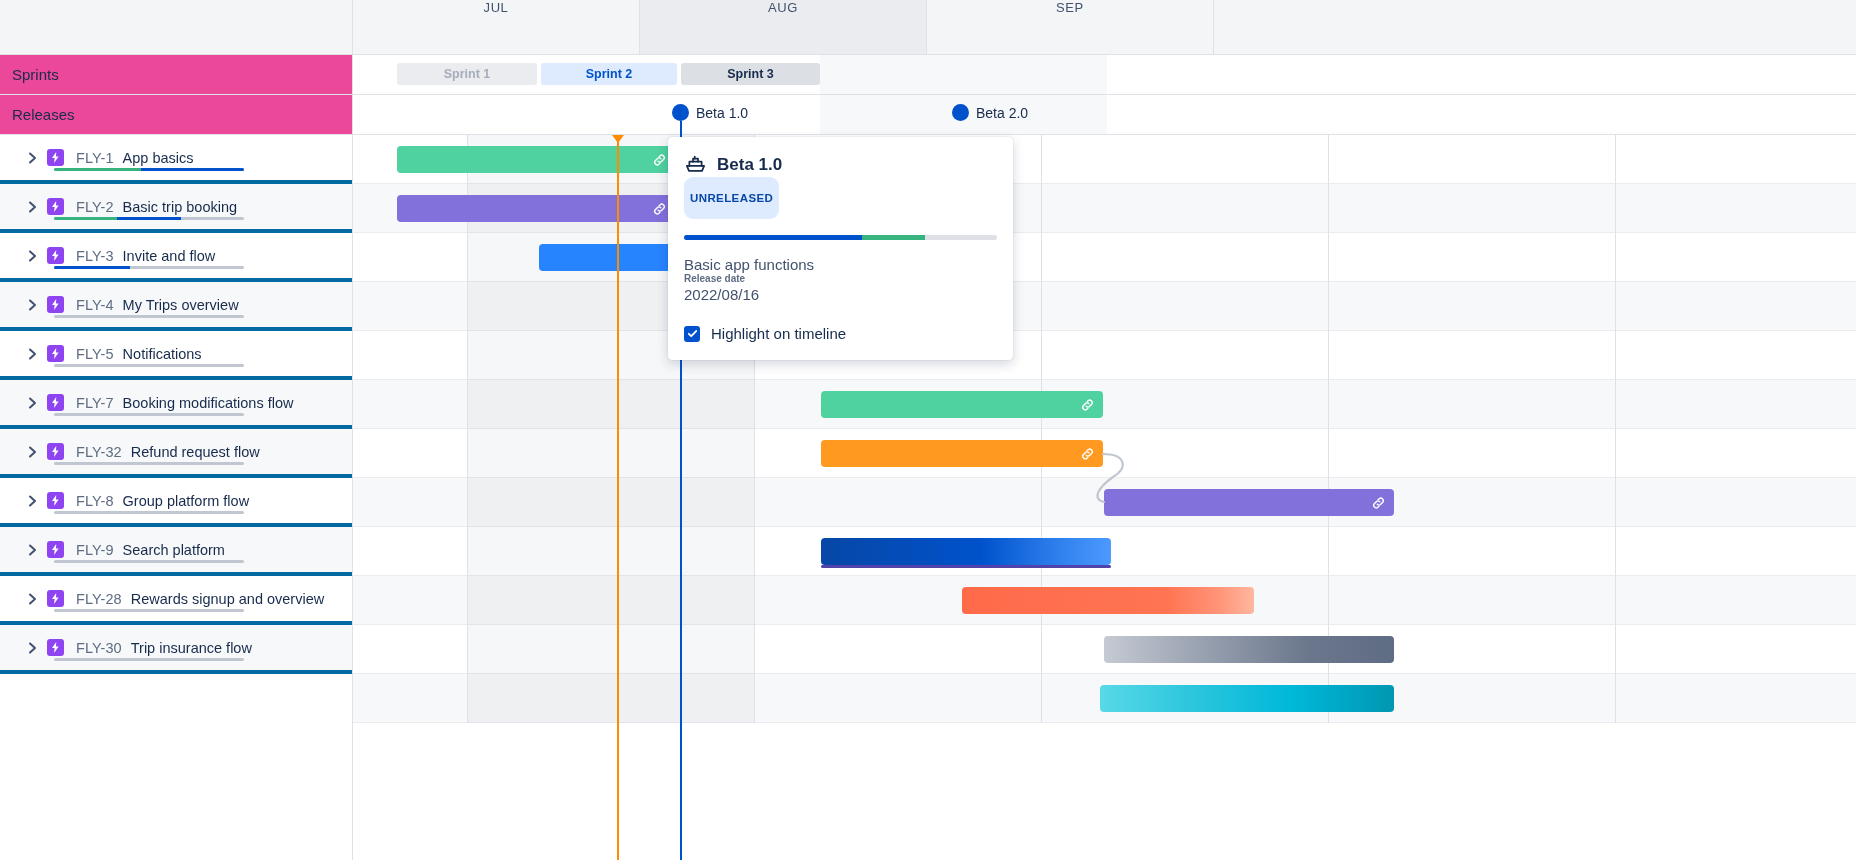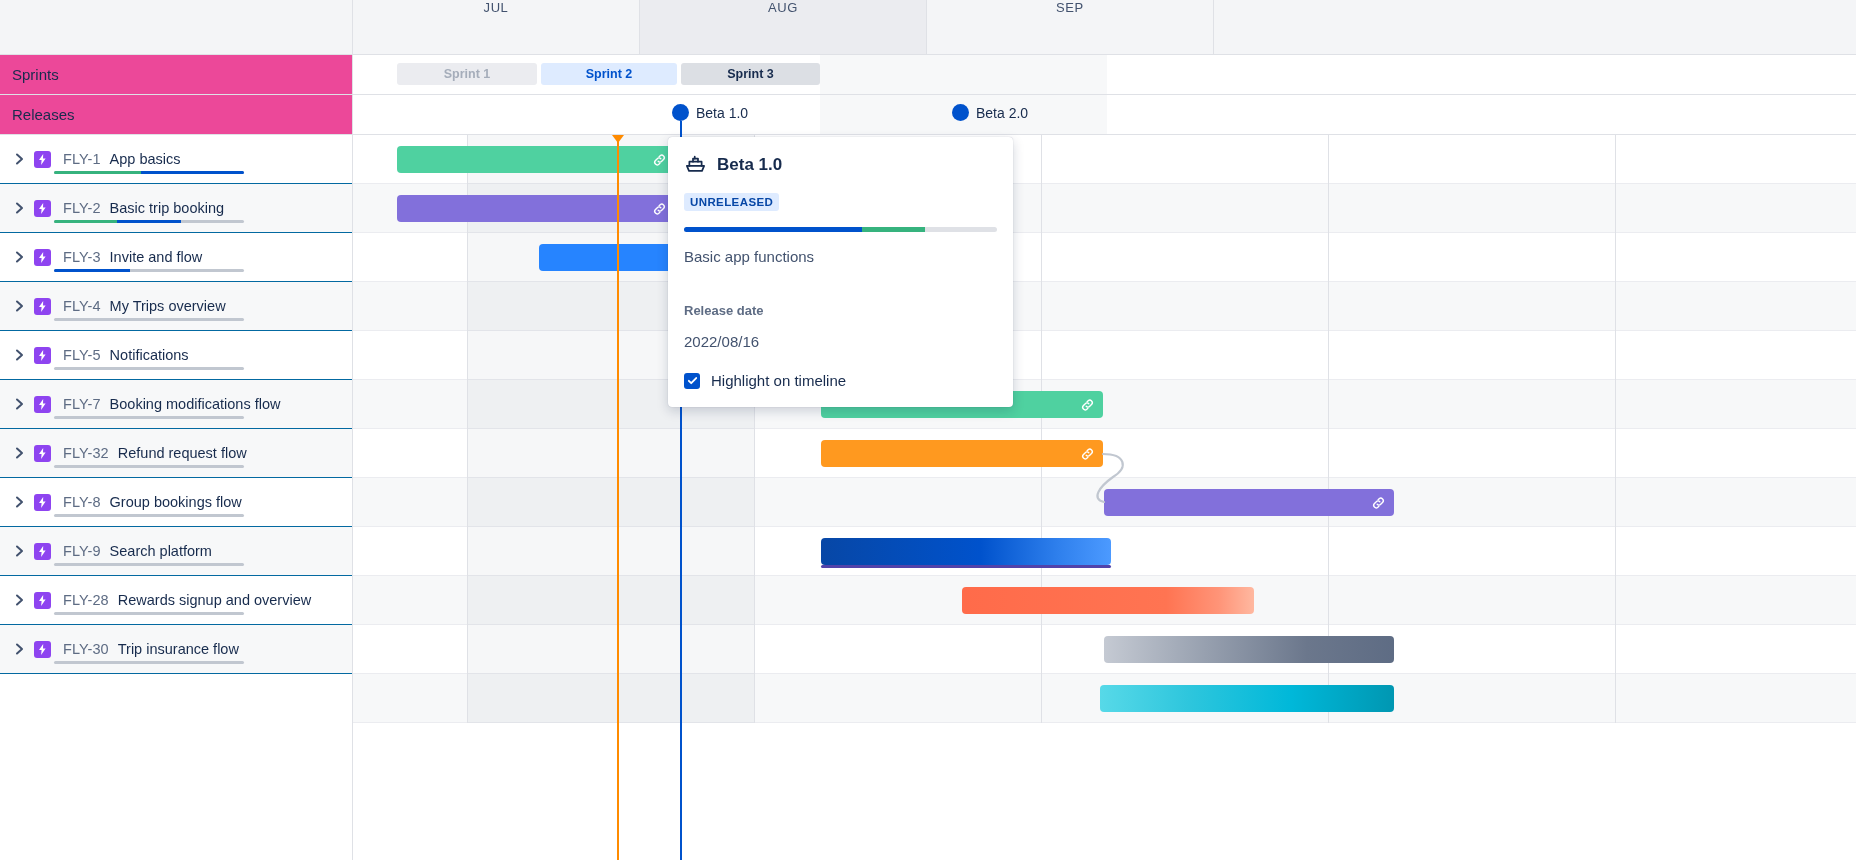--- a/index.html
+++ b/index.html
@@ -30,22 +30,22 @@
     padding-left: 12px; border-bottom: 1px solid #dfe1e6;
     font-size: 15px; color: #172b4d; background: #ec4899;
   }
   .meta-row.sprints { height: 40px; }
   .meta-row.releases { height: 40px; }
 
   .issue-list { position: relative; }
   .issue-row {
     height: 49px; position: relative;
     display: flex; align-items: center;
-    padding-left: 8px;
-    border-bottom: 1px solid #0369a1;
+    padding-left: 21px;
+    border-bottom: 4px solid #0369a1;
   }
   .issue-row.alt { background: #f7f8f9; }
 
   .chevron {
     width: 22px; height: 22px; flex: 0 0 22px;
     display: flex; align-items: center; justify-content: center;
     color: #42526e; font-size: 13px; font-weight: bold; cursor: pointer;
   }
   .chevron svg { display:block; }
 
@@ -151,33 +151,33 @@
   
   .release-card {
     position: absolute; left: 668px; top: 137px;
     width: 345px; background: #fff; border-radius: 4px;
     box-shadow: 0 4px 12px rgba(9,30,66,0.18), 0 0 1px rgba(9,30,66,0.28);
     z-index: 60; padding: 16px 16px 18px 16px;
   }
   .rc-title-row { display: flex; align-items: center; gap: 10px; }
   .rc-title { font-size: 17px; font-weight: bold; color: #172b4d; }
   .rc-badge {
-    display: inline-block; margin-top: 16px;
+    display: inline-block; margin-top: 0;
     background: #deebff; color: #0747a6;
     font-size: 11.5px; font-weight: bold; letter-spacing: 0.4px;
-    padding: 3px 6px; border-radius: 3px;
+    padding: 15px 6px; border-radius: 9px;
   }
   .rc-progress {
     margin-top: 16px; height: 5px; border-radius: 3px;
     background: #dfe1e6; overflow: hidden; display: flex;
   }
   .rc-progress .seg { height: 100%; }
   .rc-desc { margin-top: 16px; font-size: 15px; color: #42526e; }
-  .rc-field-label { margin-top: 38px; font-size: 13px; font-weight: bold; color: #5e6c84; }
-  .rc-field-value { margin-top: 15px; font-size: 15px; color: #42526e; }
+  .rc-field-label { font-size: 10px; font-weight: bold; color: #5e6c84; }
+  .rc-field-value { margin-top: 2px; font-size: 15px; color: #42526e; }
   .rc-check-row { margin-top: 22px; display: flex; align-items: center; gap: 11px; cursor: pointer; }
   .rc-checkbox {
     width: 16px; height: 16px; border-radius: 3px; background: #0052cc;
     display: flex; align-items: center; justify-content: center; flex: 0 0 16px;
   }
   .rc-check-label { font-size: 15px; color: #172b4d; }
 </style>
 </head>
 <body>
 
@@ -313,21 +313,21 @@
               <svg width="9" height="12" viewBox="0 0 9 12" fill="none" stroke="#42526e" stroke-width="2" stroke-linecap="round" stroke-linejoin="round">
                 <path d="M2 1.5 L7 6 L2 10.5"></path>
               </svg>
             </div>
             <div class="epic-icon">
               <svg width="9" height="11" viewBox="0 0 9 11" fill="#ffffff">
                 <path d="M5.2 0 L1 6.1 h2.6 L3.1 11 L7.6 4.6 H5 Z"></path>
               </svg>
             </div>
             <span class="issue-key">FLY-8</span>
-            <span class="issue-summary">Group bookings flow</span>
+            <span class="issue-summary">Group platform flow</span>
             <div class="row-progress"></div>
           </div>
           <div class="issue-row alt">
             <div class="chevron">
               <svg width="9" height="12" viewBox="0 0 9 12" fill="none" stroke="#42526e" stroke-width="2" stroke-linecap="round" stroke-linejoin="round">
                 <path d="M2 1.5 L7 6 L2 10.5"></path>
               </svg>
             </div>
             <div class="epic-icon">
               <svg width="9" height="11" viewBox="0 0 9 11" fill="#ffffff">

